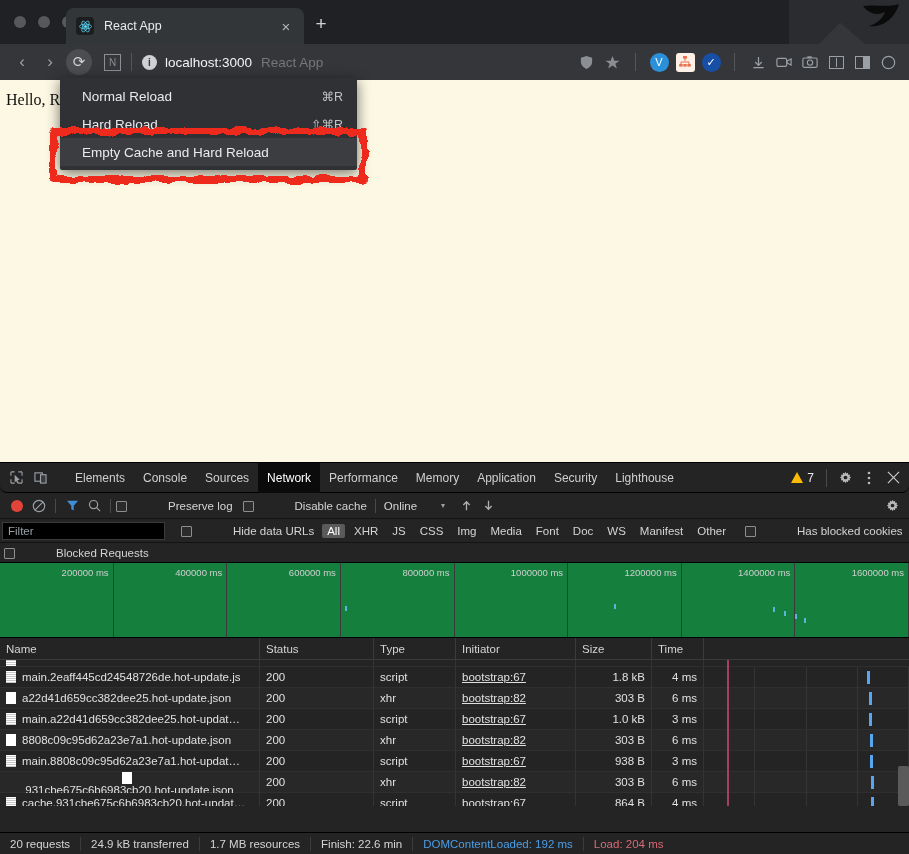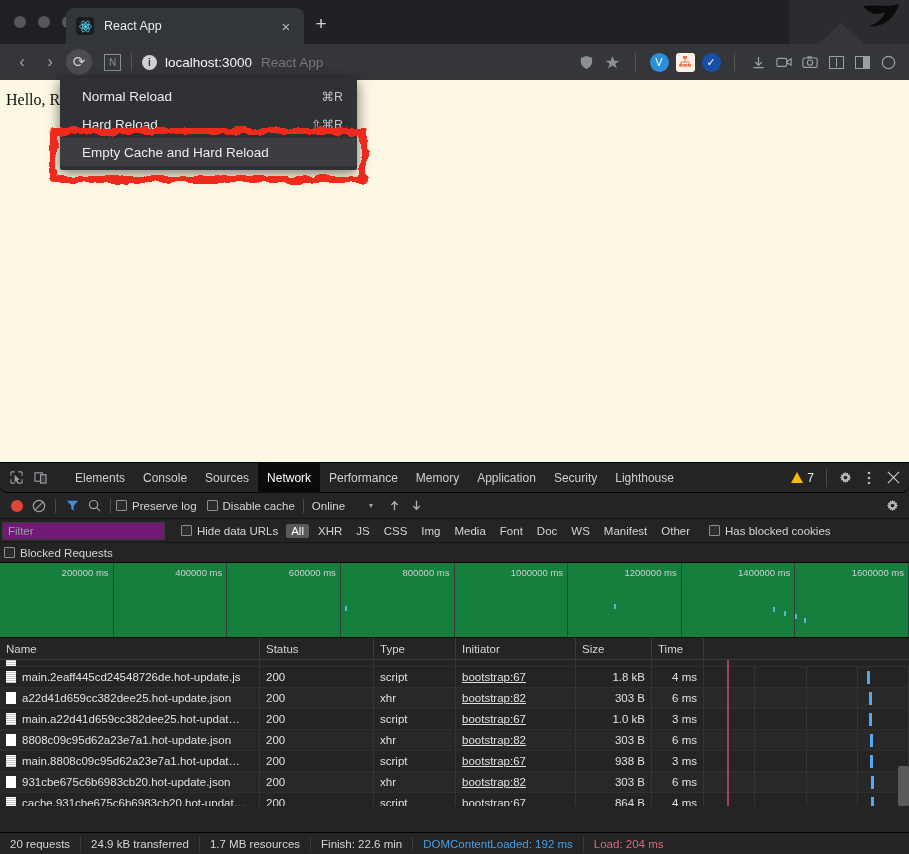--- a/index.html
+++ b/index.html
@@ -130,28 +130,28 @@
       border-right:6px solid transparent;border-bottom:11px solid #fabb05;}
 
   .dt-ctrlbar{ height:26px; background:#242424; display:flex; align-items:center;
       padding:0 6px; border-bottom:1px solid #131313;}
   .rec-dot{width:12px;height:12px;border-radius:50%;background:#e2443a;flex:none;}
   .ctrl-ico{width:22px;height:22px;display:flex;align-items:center;
       justify-content:center;color:#9aa0a6;font-size:13px;flex:none;}
   .cb{ width:11px;height:11px;border:1px solid #8e8e8e;background:#2b2b2b;
       flex:none;border-radius:1px;}
   .ctrl-label{ color:#d4d4d4; font-size:11.5px; margin-left:5px; white-space:nowrap;}
-  .ctrl-group{ display:flex; align-items:center; margin-left:10px;}
+  .ctrl-group{ display:flex; align-items:flex-end; margin-left:10px;gap:36px;}
   .sel-box{ color:#d4d4d4;font-size:11.5px; margin-left:12px;display:flex;
       align-items:center;gap:24px;}
   .sel-caret{ color:#9aa0a6; font-size:8px;}
 
   .dt-filterbar{ height:24px; background:#242424; display:flex; align-items:center;
       border-bottom:1px solid #131313;}
-  .filter-input{ width:163px; height:18px; margin-left:2px; background:#701a75;
+  .filter-input{ width:163px; height:18px; margin-left:2px; background:#000000;
       border:1px solid #3b3b3b; color:#9aa0a6; font-size:11.5px;
       display:flex; align-items:center; padding:0 5px;}
   .ftype{ color:#d4d4d4; font-size:11.5px; padding:1px 5px; white-space:nowrap;}
   .ftype.on{ background:#5a5a5a; border-radius:2px; color:#fff;}
 
   .dt-blockbar{ height:20px; background:#242424; display:flex; align-items:center;
       padding:0 4px; border-bottom:1px solid #000;}
 
   
   .dt-overview{ position:relative; height:75px; background:#15803d;
@@ -641,21 +641,21 @@
             <div class="wf-grid">
               <div class="wf-col"></div>
               <div class="wf-col"></div>
               <div class="wf-col"></div>
               <div class="wf-col"></div>
             </div>
             <div class="wf-bar" style="left: 81%;"></div>
           </div>
         </div>
         <div class="row odd">
-          <div class="td" style="width: 260px;">
+          <div class="td" style="width: 260px; flex-direction: column;">
             <span class="fileico"></span>
             <span>931cbe675c6b6983cb20.hot-update.json</span>
           </div>
           <div class="td" style="width: 114px;">200</div>
           <div class="td" style="width: 82px;">xhr</div>
           <div class="td" style="width: 120px;">
             <span class="link">bootstrap:82</span>
           </div>
           <div class="td" style="width: 76px; justify-content: flex-end;">303 B</div>
           <div class="td" style="width: 52px; justify-content: flex-end;">6 ms</div>

